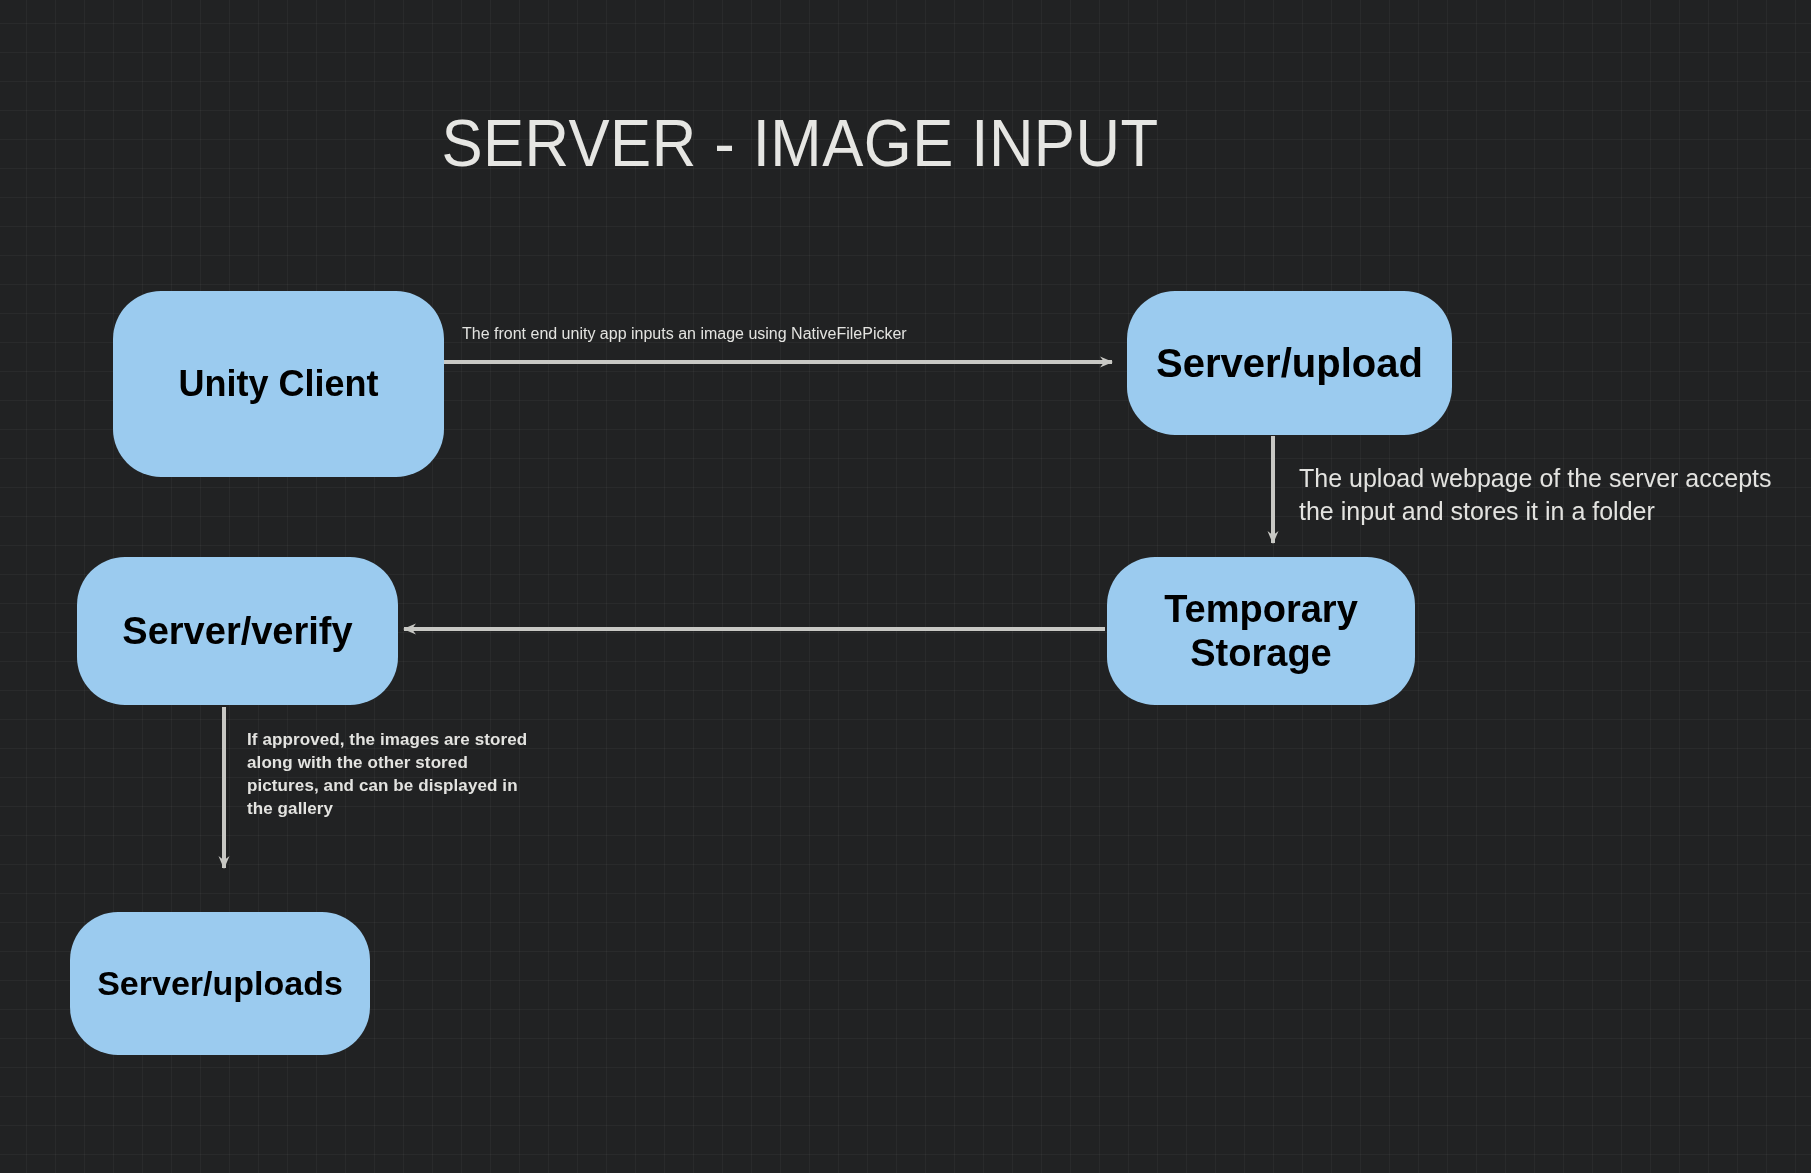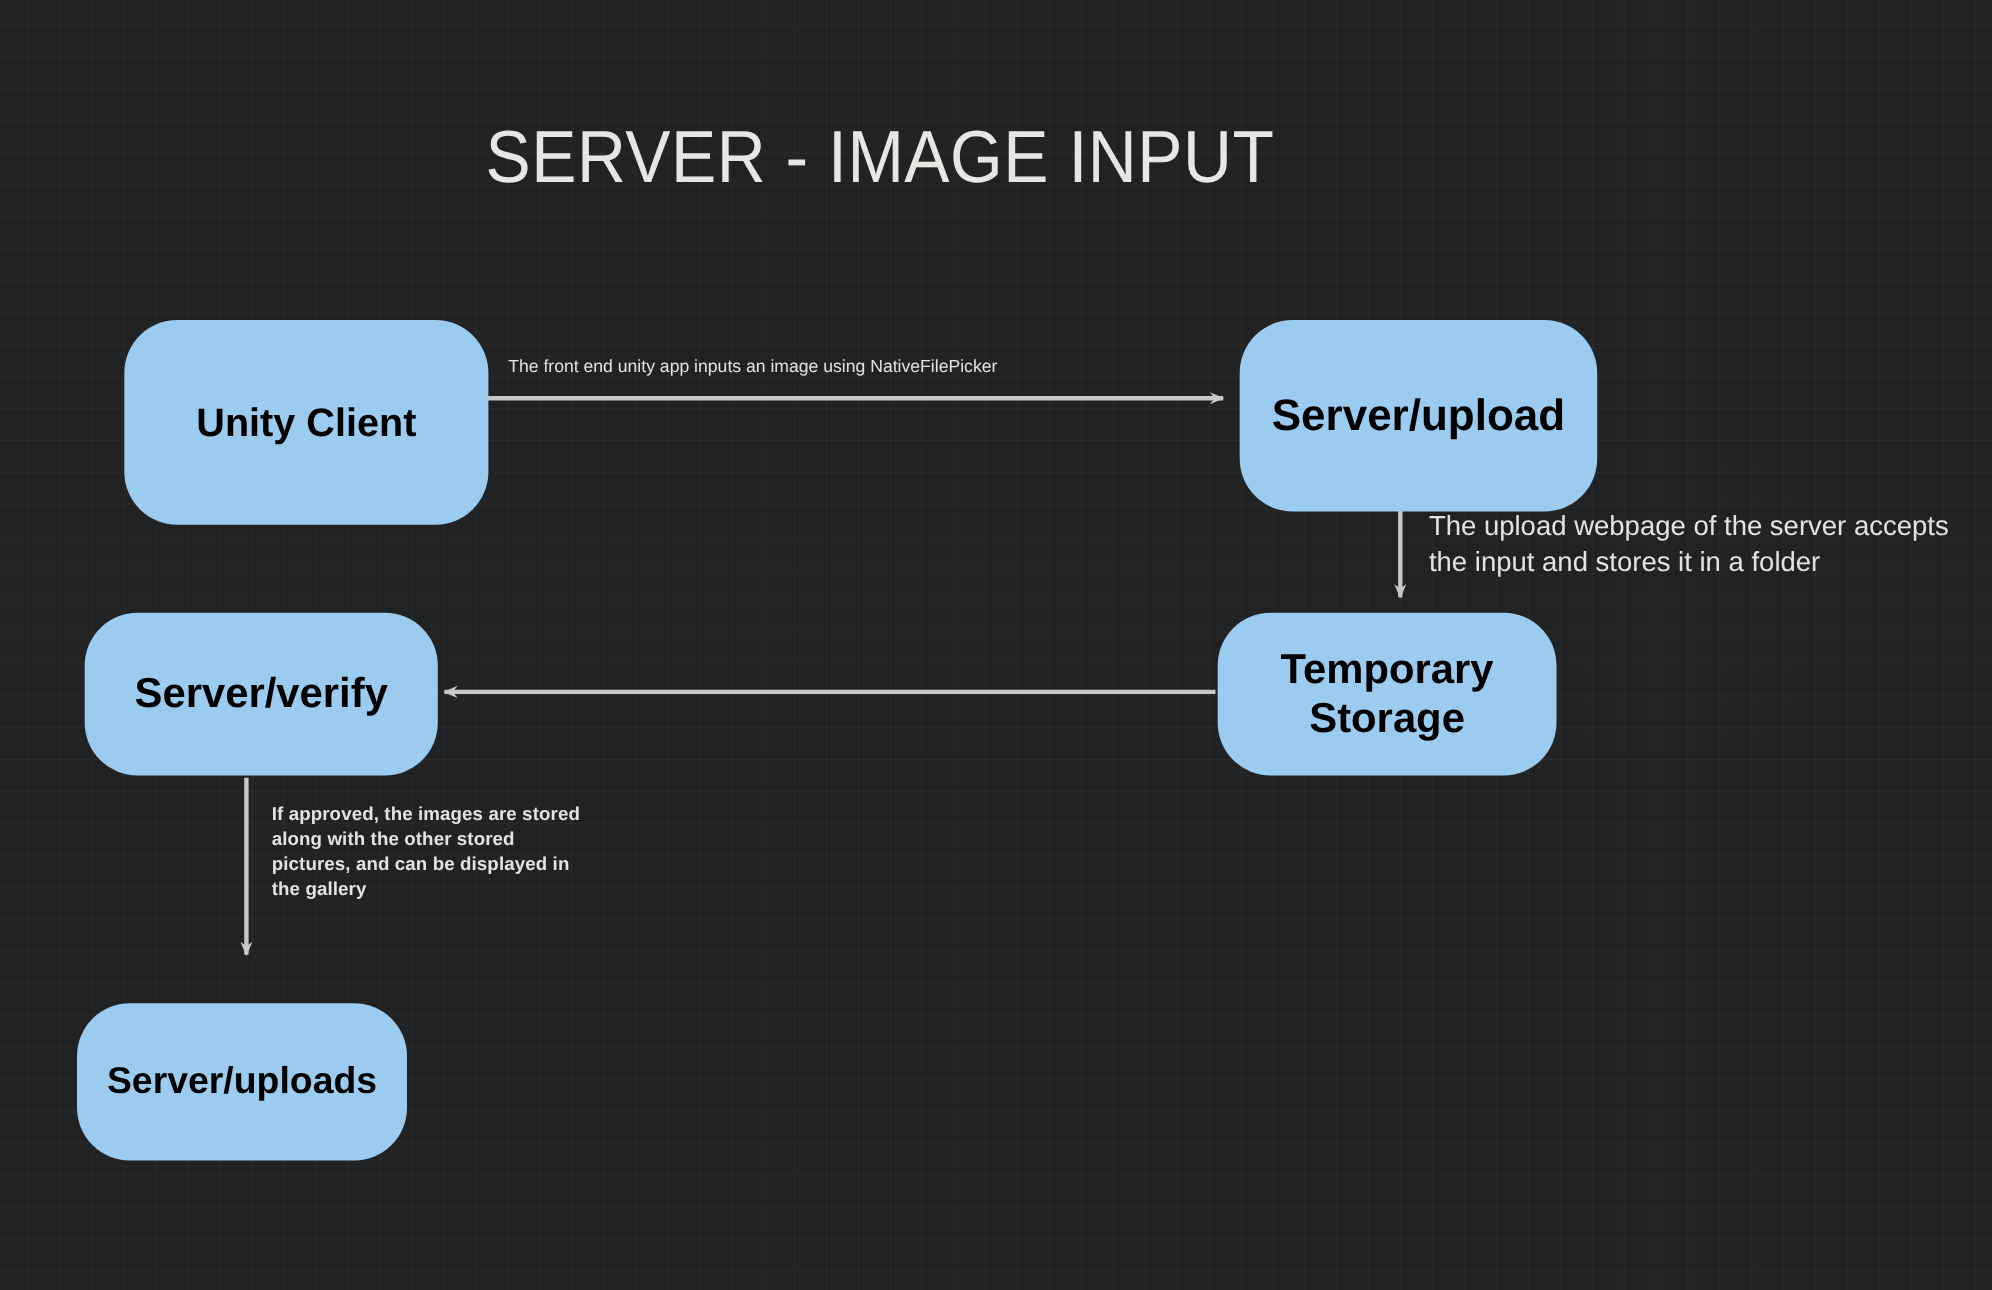--- a/index.html
+++ b/index.html
@@ -97,21 +97,21 @@
 
     <line x1="1105" y1="629" x2="404" y2="629" stroke="#c8c8c4" stroke-width="4" marker-end="url(#arrow-left)"></line>
 
     <line x1="224" y1="707" x2="224" y2="868" stroke="#c8c8c4" stroke-width="4" marker-end="url(#arrow-down)"></line>
   </svg>
 
   <div class="node" style="left:77px; top:291px; width:331px; height:186px; font-size:36px;margin-left:36px;">
     <span class="node-label">Unity Client</span>
   </div>
 
-  <div class="node" style="left:1127px; top:291px; width:325px; height:174px; font-size:40px;">
+  <div class="node" style="left:1127px; top:291px; width:325px; height:144px; font-size:40px;">
     <span class="node-label">Server/upload</span>
   </div>
 
   <div class="node" style="left:1107px; top:557px; width:308px; height:148px; font-size:38px;">
     <span class="node-label">Temporary
 Storage</span>
   </div>
 
   <div class="node" style="left:77px; top:557px; width:321px; height:148px; font-size:38px;text-align:right;">
     <span class="node-label">Server/verify</span>

